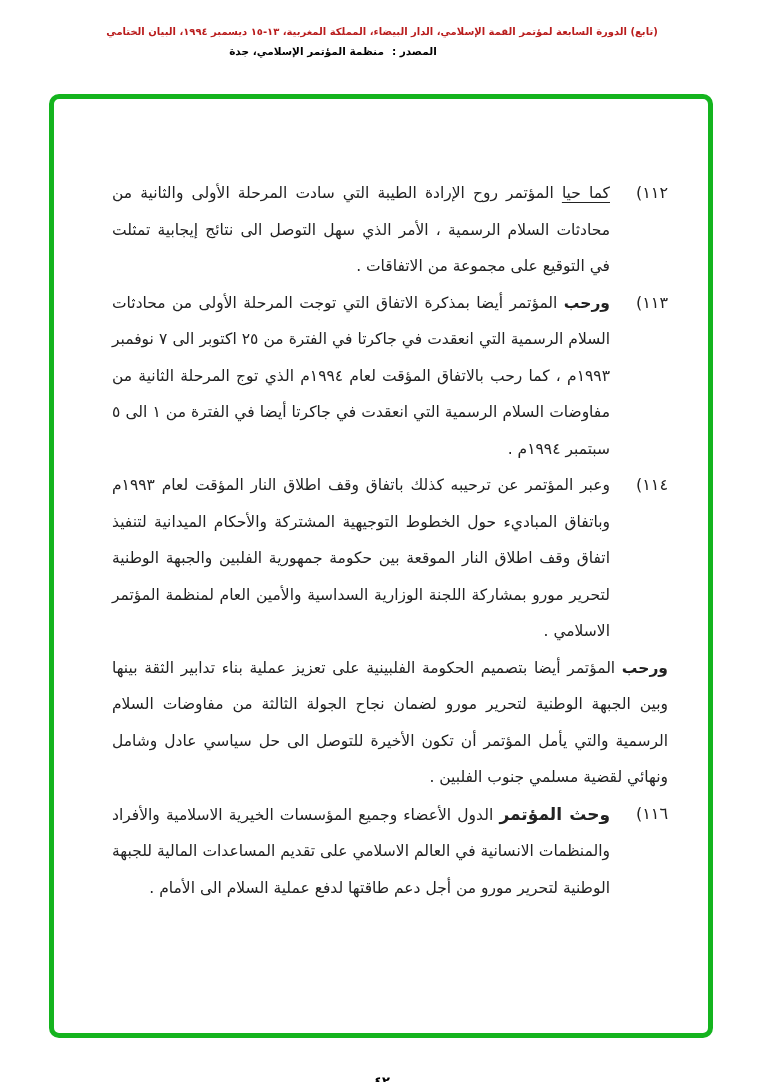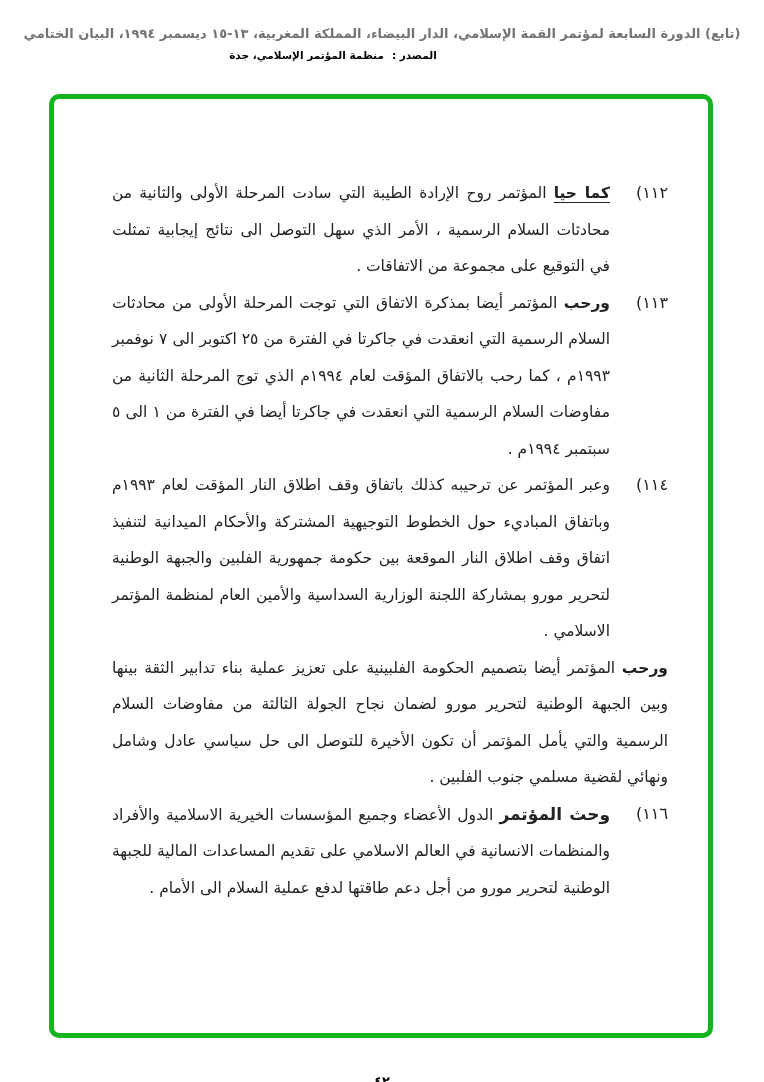--- a/index.html
+++ b/index.html
@@ -17,23 +17,23 @@
   }
   .header {
     position: absolute;
     top: 26px;
     left: 0;
     width: 100%;
     text-align: center;
     direction: rtl;
   }
   .header-title {
-    font-size: 13px;
+    font-size: 10px;
     font-weight: bold;
-    color: #737373;
+    color: #b91c1c;
     letter-spacing: 0;
     white-space: nowrap;
   }
   .header-source {
     margin-top: 8px;
     font-size: 10.5px;
     font-weight: bold;
     color: #000000;
     transform: translateX(-49px);
   }
@@ -70,21 +70,21 @@
     color: #222222;
   }
   .ptext {
     flex: 1;
     font-size: 15.5px;
     line-height: 36.5px;
     text-align: justify;
     color: #222222;
   }
   .lead-underline {
-    font-weight: bold;
+    font-weight: normal;
     text-decoration: underline;
     text-underline-offset: 4px;
     margin-top: 24px;
   }
   .lead-bold {
     font-weight: bold;
     margin-top: 35px;
   }
   .lead-bold-large {
     font-weight: bold;

